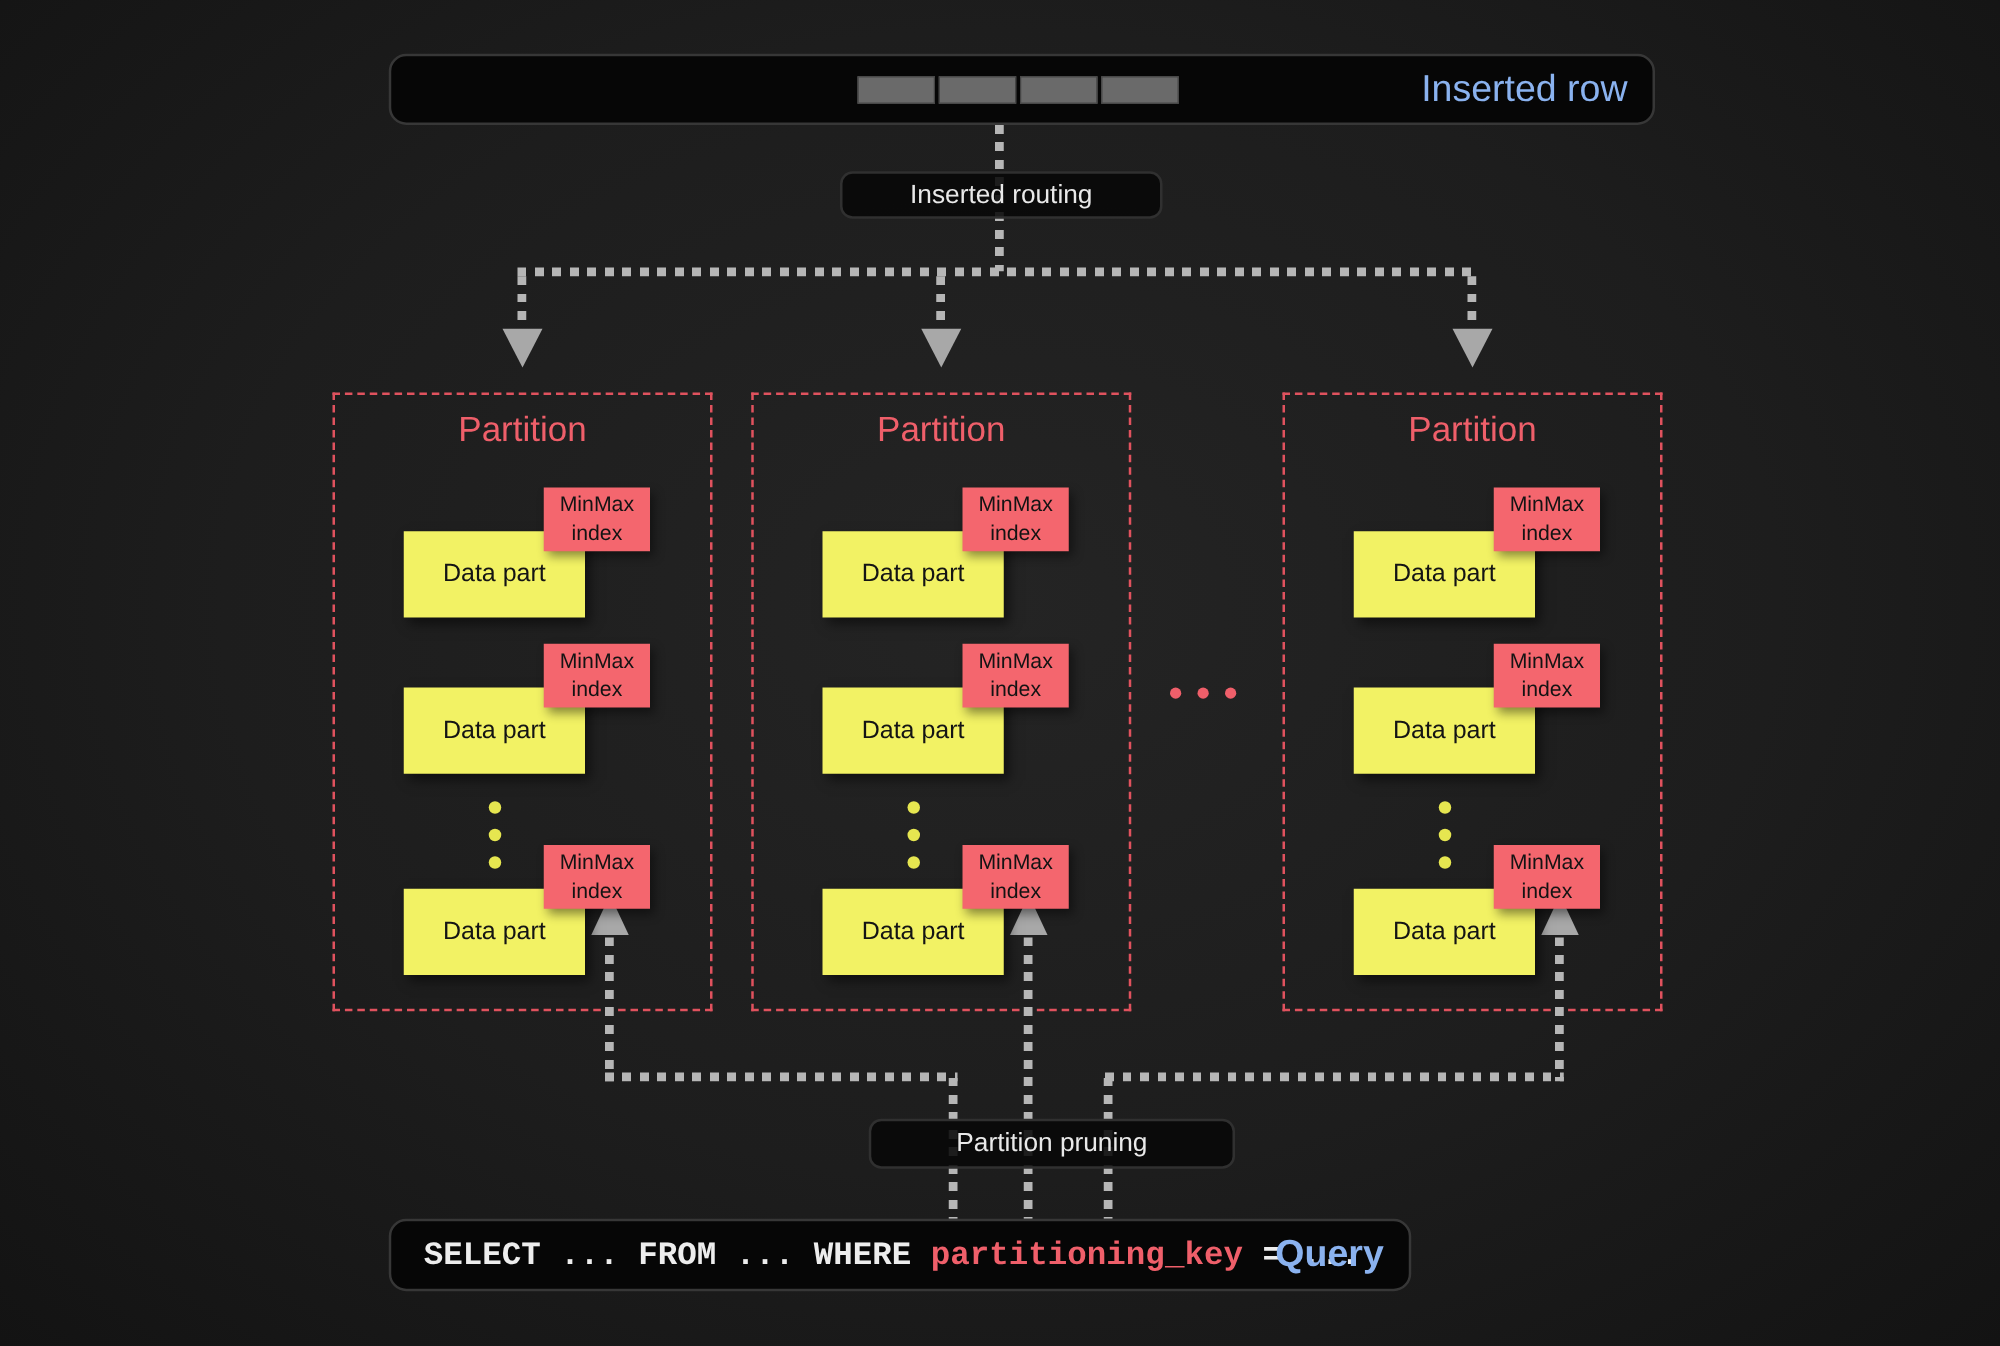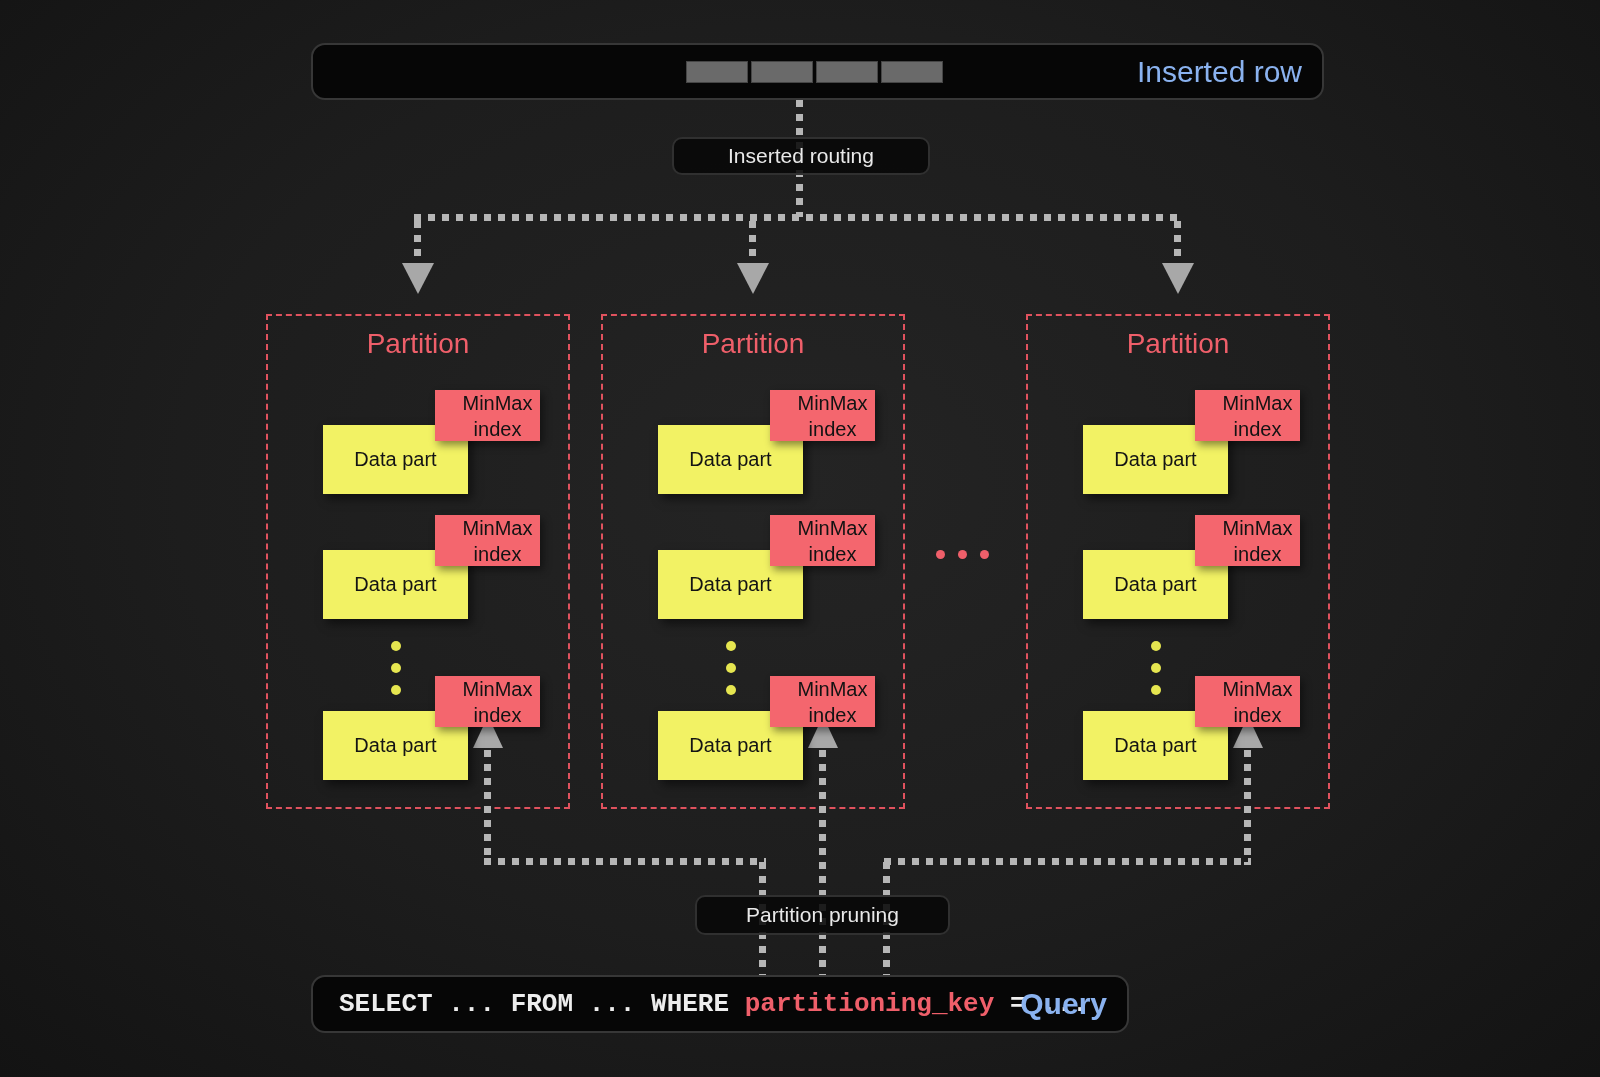--- a/index.html
+++ b/index.html
@@ -27,36 +27,35 @@
     font-size:26px;color:#ededed;white-space:pre;
   }
   .sql .hl{color:var(--accent-red,#ef5f6a);}
   
   .flow-label{
     position:absolute;background:rgba(8,8,8,0.88);border:2px solid #303030;border-radius:10px;
     color:#e9e9e9;font-size:21px;display:flex;align-items:center;justify-content:center;
     box-sizing:border-box;z-index:5;
   }
   #routing{left:672px;top:137px;width:258px;height:38px;}
-  #pruning{left:695px;top:895px;width:255px;height:40px;}
+  #pruning{left:695px;top:895px;width:293px;height:40px;}
   
   .vdots{position:absolute;width:7px;background-image:repeating-linear-gradient(180deg,var(--connector-gray,#b6b6b6) 0 7px,transparent 7px 14px);}
   .hdots{position:absolute;height:7px;background-image:repeating-linear-gradient(90deg,var(--connector-gray,#b6b6b6) 0 7px,transparent 7px 14px);}
   .arrow-down{position:absolute;width:0;height:0;border-left:16px solid transparent;border-right:16px solid transparent;border-top:31px solid var(--arrow-gray,#a8a8a8);}
   .arrow-up{position:absolute;width:0;height:0;border-left:15px solid transparent;border-right:15px solid transparent;border-bottom:32px solid var(--arrow-gray,#a8a8a8);}
   
   .partition{position:absolute;top:314px;width:304px;height:495px;border:2px dashed var(--partition-border,#e0525e);box-sizing:border-box;}
   .pA{left:266px;} .pB{left:601px;} .pC{left:1026px;}
   .partition-title{position:absolute;top:12px;left:0;width:100%;text-align:center;font-size:28px;color:var(--accent-red,#ef5f6a);}
   .minmax{
     position:absolute;left:167px;width:85px;height:51px;background:var(--index-red,#f4666e);
-    color:#131313;font-size:20px;line-height:1.3;text-align:center;
+    color:#131313;font-size:17px;line-height:1.3;text-align:center;
     display:flex;align-items:center;justify-content:center;z-index:3;
     box-shadow:3px 4px 8px rgba(0,0,0,0.45);
-    padding-left:20px;
   }
   .datapart{
     position:absolute;left:55px;width:145px;height:69px;background:var(--box-yellow,#f2f264);
     color:#141414;font-size:20px;display:flex;align-items:center;justify-content:center;z-index:2;
     box-shadow:4px 5px 9px rgba(0,0,0,0.5);
   }
   .mm-a{top:74px;} .dp-a{top:109px;}
   .mm-b{top:199px;} .dp-b{top:234px;}
   .mm-c{top:360px;} .dp-c{top:395px;}
   .part-dots{position:absolute;left:123px;top:325px;display:flex;flex-direction:column;gap:12px;}

